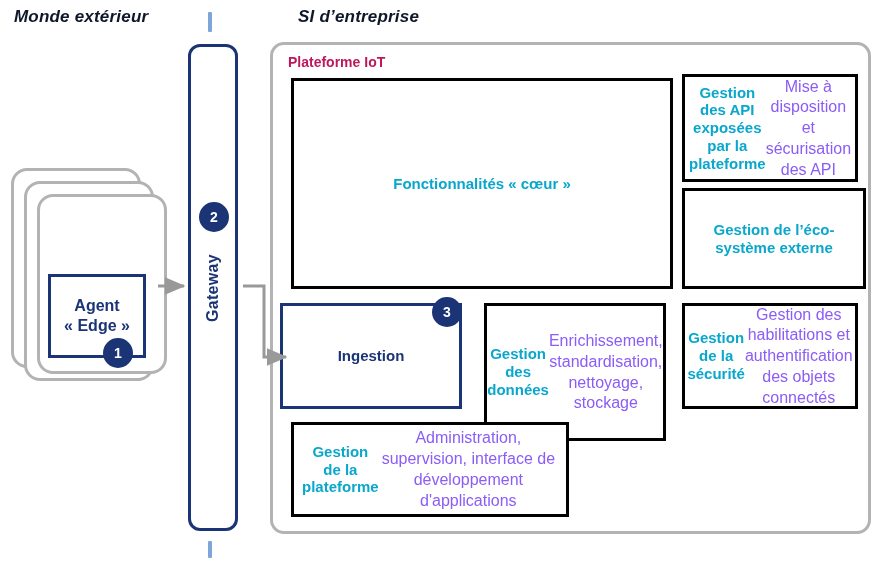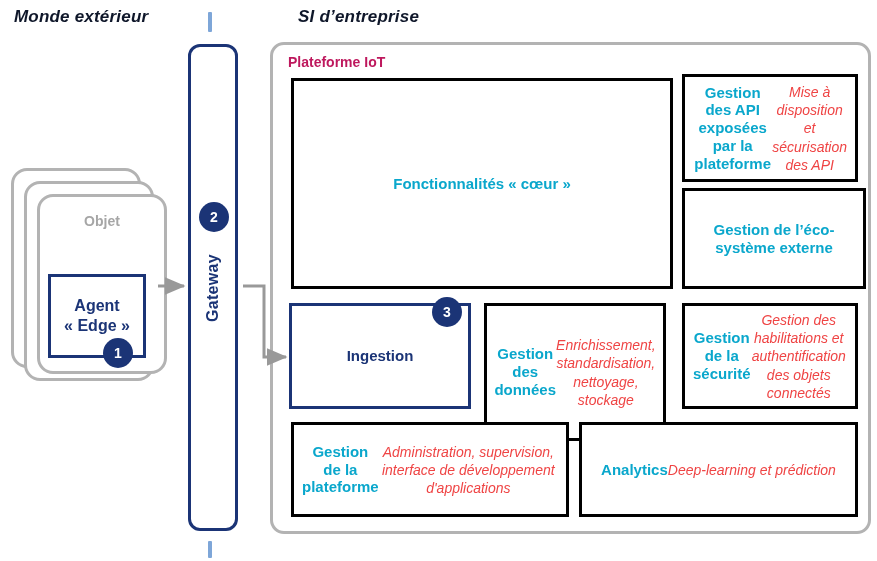--- a/index.html
+++ b/index.html
@@ -178,31 +178,30 @@
   }
   .feature-box.navy { border-color: #1b3476; }
   .feature-title {
     font-size: 15px;
     font-weight: bold;
     color: #0aa7cc;
     line-height: 1.18;
   }
   .feature-box.navy .feature-title { color: #1b3476; }
   .feature-desc {
-    font-size: 14px;
-    font-style: italic;
-    color: #ef4444;
+    font-size: 16px;
+    color: #8b5cf6;
     line-height: 1.3;
     margin-top: 1px;
   }
 
   #box-core       { left: 291px; top: 78px;  width: 382px; height: 211px; text-align: center; }
   #box-api        { left: 682px; top: 74px;  width: 176px; height: 108px; }
   #box-eco        { left: 682px; top: 188px; width: 184px; height: 101px; }
-  #box-ingestion  { left: 289px; top: 303px; width: 182px; height: 106px; }
+  #box-ingestion  { left: 280px; top: 303px; width: 182px; height: 106px; }
   #box-data       { left: 484px; top: 303px; width: 182px; height: 138px; }
   #box-security   { left: 682px; top: 303px; width: 176px; height: 106px; }
   #box-platform   { left: 291px; top: 422px; width: 278px; height: 95px; }
   #box-analytics  { left: 579px; top: 422px; width: 279px; height: 95px; }
 
   
   #connectors {
     position: absolute;
     left: 0; top: 0;
     width: 877px;
@@ -220,21 +219,20 @@
   <div class="section-heading" id="heading-enterprise">SI d’entreprise</div>
 
   <div class="divider-dash" id="divider-top"></div>
   <div class="divider-dash" id="divider-bottom"></div>
 
   <div class="object-card" id="object-card-back"></div>
   <div class="object-card" id="object-card-mid"></div>
   <div class="object-card" id="object-card-front"></div>
 
   <div id="object-card-label">
-    <div>Objet</div>
   </div>
 
   <div id="agent-edge-box"></div>
   <div id="agent-edge-label">
     <div>Agent</div>
     <div>« Edge »</div>
   </div>
 
   <div class="badge" id="badge-1">1</div>
 
@@ -273,24 +271,20 @@
   <div class="feature-box" id="box-platform">
     <div class="feature-title">Gestion de la plateforme</div>
     <div class="feature-desc">Administration, supervision, interface de développement d'applications</div>
   </div>
 
   <div class="feature-box" id="box-security">
     <div class="feature-title">Gestion de la sécurité</div>
     <div class="feature-desc">Gestion des habilitations et authentification des objets connectés</div>
   </div>
 
-  <div class="feature-box" id="box-analytics">
-    <div class="feature-title">Analytics</div>
-    <div class="feature-desc">Deep-learning et prédiction</div>
-  </div>
 
   <svg id="connectors" viewBox="0 0 877 561" xmlns="http://www.w3.org/2000/svg">
     <defs>
       <marker id="arrowhead" markerWidth="7" markerHeight="6" refX="6.5" refY="3" orient="auto" markerUnits="strokeWidth">
         <path d="M0,0 L7,3 L0,6 z" fill="#999999"></path>
       </marker>
     </defs>
     <path d="M 158 286 L 184 286" fill="none" stroke="#999999" stroke-width="3" marker-end="url(#arrowhead)"></path>
     <path d="M 243 286 L 264 286 L 264 357 L 286 357" fill="none" stroke="#999999" stroke-width="3" marker-end="url(#arrowhead)"></path>
   </svg>

